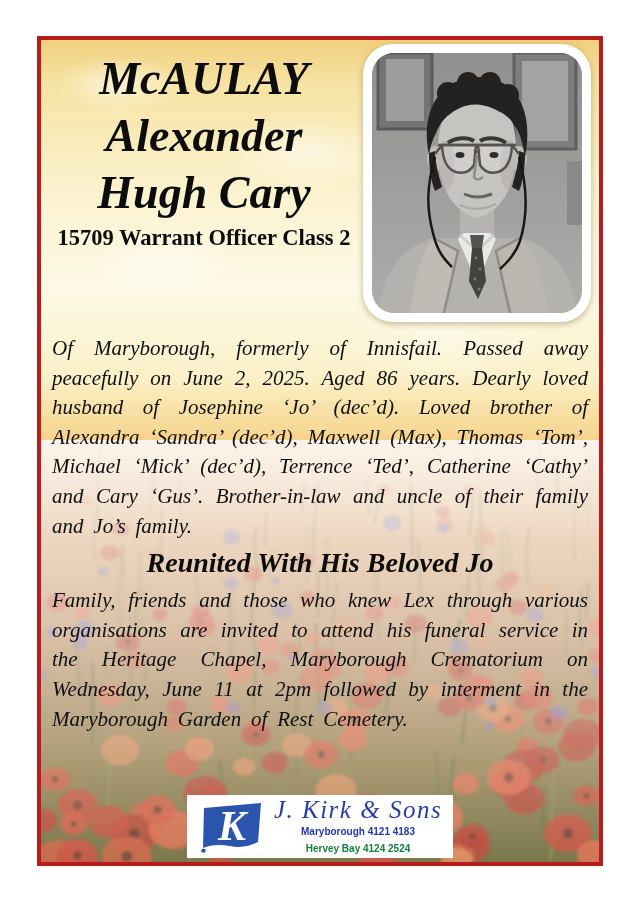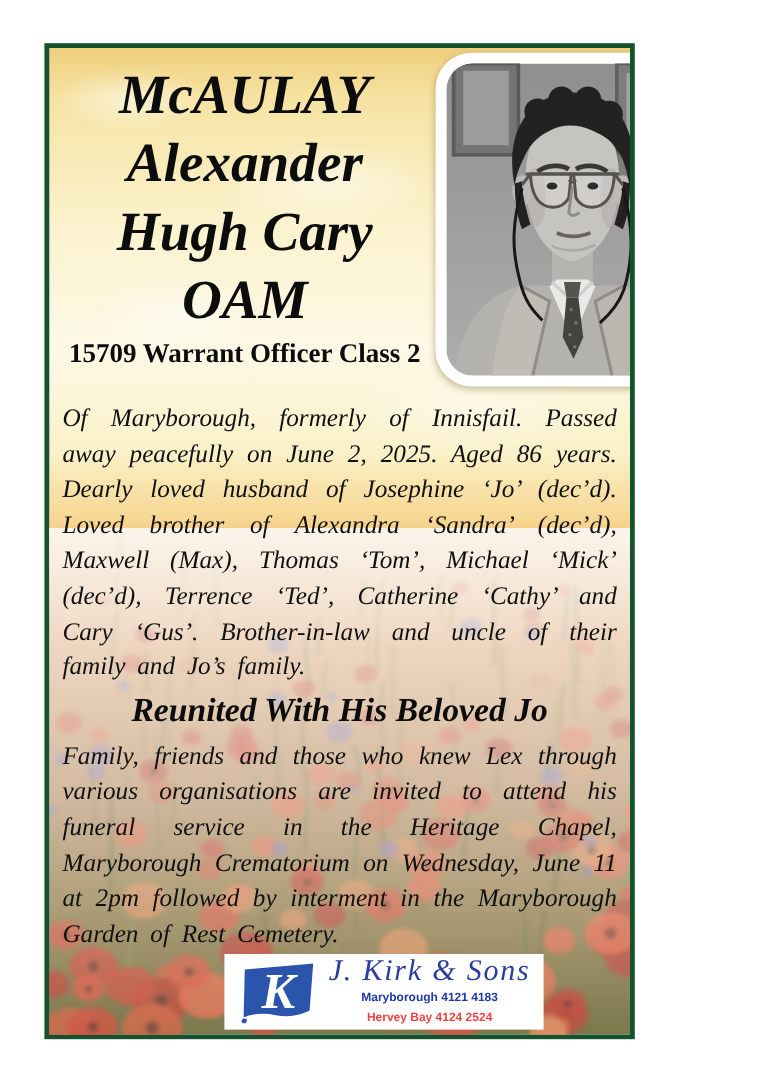--- a/index.html
+++ b/index.html
@@ -1,22 +1,22 @@
 <!DOCTYPE html>
 <html><head>
 <meta charset="utf-8">
 <style>
   html,body{margin:0;padding:0;}
   body{
     width:640px;height:905px;position:relative;background:#ffffff;
     font-family:"Liberation Serif", serif;
   }
   .notice{
-    position:absolute;left:37px;top:36px;width:492px;height:830px;
-    box-sizing:border-box;border:4px solid #14532d;overflow:hidden;
+    position:absolute;left:37px;top:36px;width:566px;height:830px;
+    box-sizing:border-box;border:4px solid #b91c1c;overflow:hidden;
     box-shadow:inset 0 0 0 1px #1d4f92;
   }
   
   .sky{
     position:absolute;left:0;top:0;right:0;height:430px;
     background:
       radial-gradient(90px 38px at 14% 10%, rgba(255,255,255,.55), transparent 70%),
       radial-gradient(130px 50px at 48% 26%, rgba(255,255,255,.50), transparent 70%),
       radial-gradient(110px 46px at 22% 52%, rgba(255,255,255,.45), transparent 70%),
       radial-gradient(150px 60px at 72% 70%, rgba(255,255,255,.38), transparent 70%),
@@ -355,21 +355,20 @@
           <ellipse cx="402.3" cy="87.7" rx="6.5" ry="5.5" fill="#8079ad" opacity="0.55"></ellipse>
         </g>
       </svg>
   </div>
   <div class="veil"></div>
 
   <div class="title-block">
     <div class="name-line">McAULAY</div>
     <div class="name-line">Alexander</div>
     <div class="name-line">Hugh Cary</div>
-    <div class="name-line">OAM</div>
     <div class="service-line">15709 Warrant Officer Class 2</div>
   </div>
 
   <div class="photo-frame">
     <svg width="210" height="260" viewBox="0 0 210 260">
       <defs>
         <linearGradient id="wall" x1="0" y1="0" x2="0" y2="1">
           <stop offset="0" stop-color="#8f8f8f"></stop>
             <stop offset="1" stop-color="#adadab"></stop>
         </linearGradient>
@@ -441,17 +440,17 @@
 
   <div class="logo-box">
     <svg width="68" height="52" viewBox="0 0 68 52">
       <path d="M6,7 L63,2 L60,41 Q46,48 32,45 Q16,42 5,47 Z" fill="#2b55ad"></path>
       <path d="M5,47 Q1,50 4,52 Q9,53 8,48 Z" fill="#2b55ad" stroke="#ffffff" stroke-width="1"></path>
       <text x="34" y="39" font-family="Liberation Serif, serif" font-style="italic" font-size="42" font-weight="bold" fill="#ffffff" text-anchor="middle">K</text>
     </svg>
     <div class="logo-text">
       <div class="fh-name" id="fh-name" style="color: rgb(42, 61, 160);">J. Kirk &amp; Sons</div>
       <div class="fh-phone" id="fh-phone1" style="color: rgb(32, 56, 168);">Maryborough 4121 4183</div>
-      <div class="fh-phone" id="fh-phone2" style="color: #ef4444;">Hervey Bay 4124 2524</div>
+      <div class="fh-phone" id="fh-phone2" style="color: #15803d;">Hervey Bay 4124 2524</div>
     </div>
   </div>
 
 </div>
 
 </body></html>

